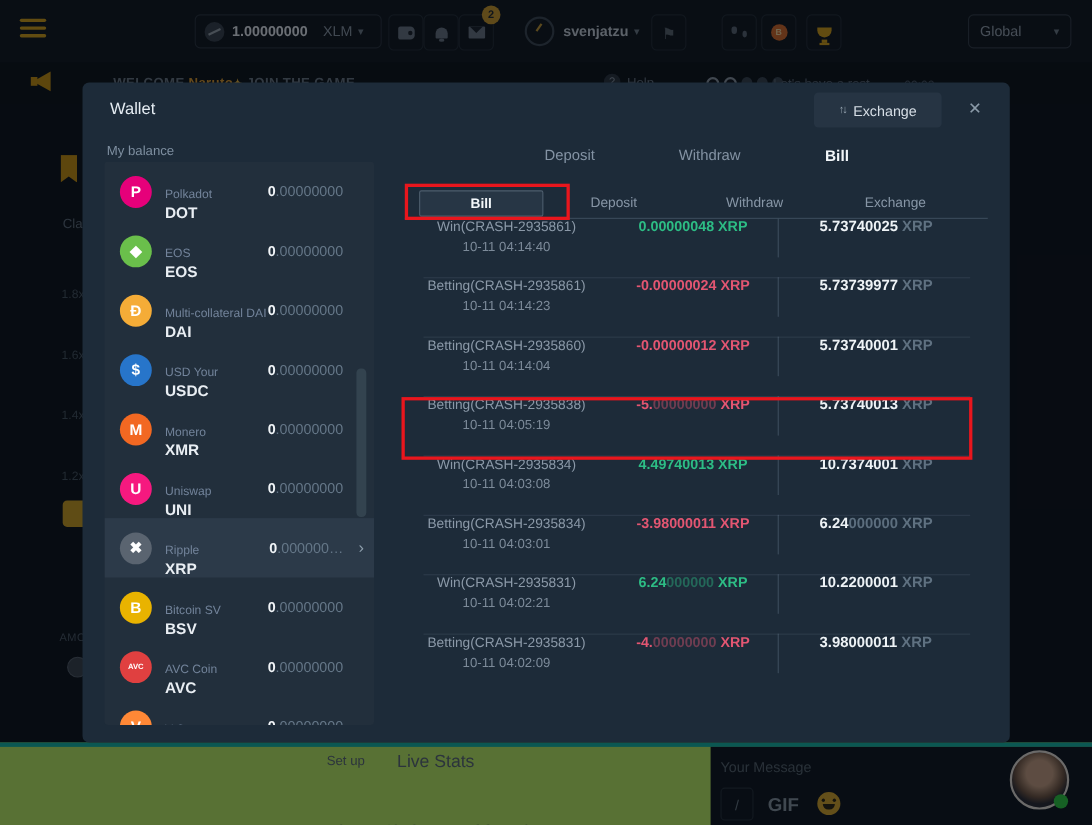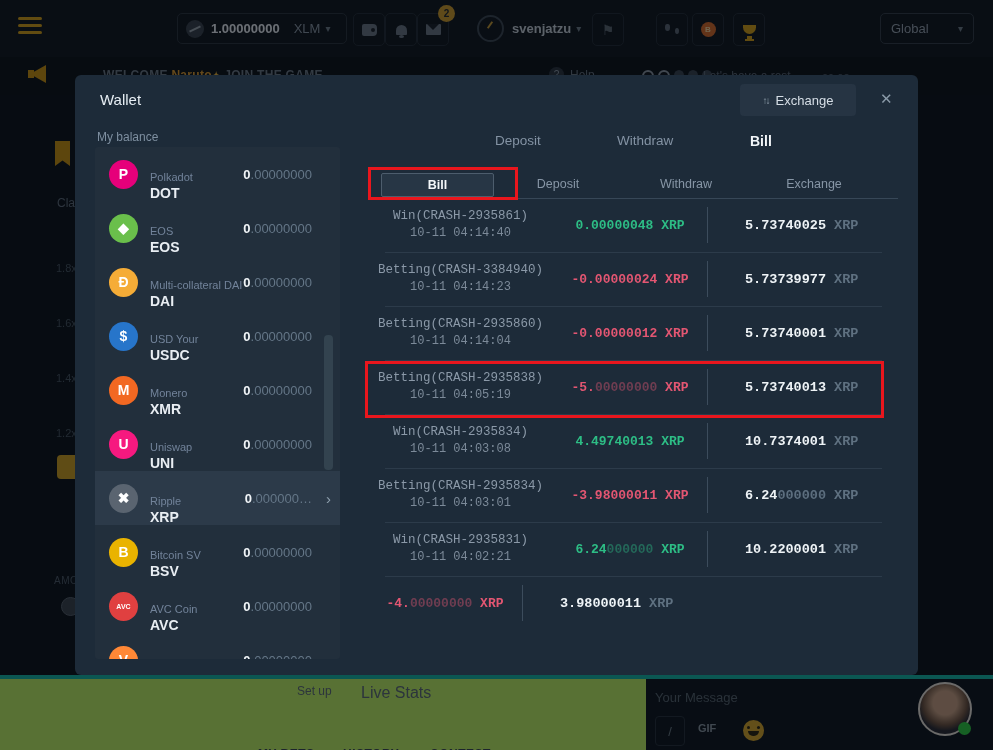--- a/index.html
+++ b/index.html
@@ -61,21 +61,21 @@
   .gb-amo{position:absolute;left:54px;top:575px;color:#4d5a66;font-size:10px;letter-spacing:.5px;}
   .gb-coin{position:absolute;left:61px;top:597px;width:19px;height:19px;border-radius:50%;background:#3a434d;border:1px solid #56606a;box-sizing:border-box;}
 
   
   .bottom{position:absolute;left:0;top:675px;width:993px;height:75px;background:#bef264;border-top:4px solid #14b8a6;}
   .bt-setup{position:absolute;left:297px;top:5px;color:#5d6a76;font-size:12px;}
   .bt-live{position:absolute;left:361px;top:5px;color:#5d6a76;font-size:16px;}
   .chat{position:absolute;left:646px;top:0;width:347px;height:75px;background:#0f161d;}
   .chat-input{position:absolute;left:9px;top:6px;width:300px;height:24px;color:#57646f;font-size:13px;display:flex;align-items:center;}
   .slash-btn{position:absolute;left:0px;top:37px;width:28px;height:28px;border:1px solid #26303a;border-radius:4px;color:#6c7a86;font-size:13px;display:flex;align-items:center;justify-content:center;}
-  .gif-btn{position:absolute;left:52px;top:43px;color:#8a97a3;font-weight:bold;font-size:11px;}
+  .gif-btn{position:absolute;left:52px;top:43px;color:#8a97a3;font-weight:bold;font-size:17px;}
   .smiley{position:absolute;left:97px;top:41px;width:21px;height:21px;border-radius:50%;background:#d8a62a;}
   .smiley::before{content:"";position:absolute;left:4px;top:6px;width:3px;height:3px;border-radius:50%;background:#2a2410;box-shadow:10px 0 0 #2a2410;}
   .smiley::after{content:"";position:absolute;left:5px;top:11px;width:11px;height:5px;border-radius:0 0 10px 10px;background:#2a2410;}
   .chat-avatar{position:absolute;left:272px;top:3px;width:54px;height:54px;border-radius:50%;background:radial-gradient(circle at 50% 38%,#c9a183 0 30%,#6e5340 55%,#2b2b33 70%);border:2px solid #e8e2da;box-sizing:border-box;}
   .status-dot{position:absolute;left:312px;top:43px;width:13px;height:13px;border-radius:50%;background:#2ecc40;}
   .bt-tab{position:absolute;top:68px;color:#3a4754;font-size:12px;font-weight:bold;letter-spacing:.5px;}
 
   
   .overlay{position:absolute;left:0;top:0;width:993px;height:750px;background:rgba(3,7,12,.55);z-index:5;}
   .modal{position:absolute;left:75px;top:75px;width:843px;height:600px;background:#1d2b39;border-radius:6px;z-index:10;}
@@ -100,21 +100,21 @@
   .coin-value{position:absolute;right:28px;top:50%;transform:translateY(-50%);font-size:13px;white-space:nowrap;}
   .coin-value b{color:#f0f4f7;} .coin-value i{font-style:normal;color:#647687;}
   .coin-chevron{position:absolute;right:9px;top:50%;transform:translateY(-50%);color:#8fa0ae;font-size:15px;}
   .scroll-thumb{position:absolute;right:7px;top:188px;width:9px;height:135px;background:#33434f;border-radius:4px;}
 
   
   .subtabs{position:absolute;left:293px;top:95px;width:530px;height:28px;display:flex;border-bottom:1px solid rgba(125,145,165,.28);box-sizing:content-box;}
   .subtab{width:128px;display:flex;align-items:center;justify-content:center;color:#8796a6;font-size:12.5px;cursor:pointer;}
   .subtab.active{margin:3px 0 1px 13px;width:111px;border:1px solid #4d5d6d;background:#273645;color:#f4f8fb;font-weight:bold;border-radius:2px;}
   .tx-rows{position:absolute;left:293px;top:123px;width:517px;height:507px;overflow:hidden;}
-  .tx-row{position:relative;height:54px;display:flex;align-items:center;font-family:Liberation Mono, monospace;}
+  .tx-row{position:relative;height:54px;display:flex;}
   .tx-row:not(:first-child)::before{content:"";position:absolute;left:17px;right:3px;top:0;height:1px;background:rgba(125,145,165,.16);}
   .tx-c1{width:185px;text-align:center;line-height:1.4;}
   .tx-label{color:#8b99a8;font-size:12.5px;}
   .tx-time{color:#7c8a99;font-size:12px;}
   .tx-c2{width:154px;text-align:center;font-size:13px;font-weight:bold;white-space:nowrap;}
   .tx-c2.win .mn,.tx-c2.win .cu{color:#2dbd85;} .tx-c2.win .dm{color:rgba(45,189,133,.42);}
   .tx-c2.bet .mn,.tx-c2.bet .cu{color:#e35672;} .tx-c2.bet .dm{color:rgba(227,86,114,.42);}
   .tx-div{width:1px;height:36px;background:#3c4c5c;}
   .tx-c3{flex:1;padding-left:37px;font-size:13.5px;font-weight:bold;white-space:nowrap;}
   .tx-c3 .mn{color:#eef3f6;} .tx-c3 .dm{color:#5c6e7e;} .tx-c3 .cu{color:#5f7181;font-weight:bold;}
@@ -334,21 +334,21 @@
           <div class="tx-c1">
             <div class="tx-label">Win(CRASH-2935861)</div>
             <div class="tx-time">10-11 04:14:40</div>
           </div>
           <div class="tx-c2 win"><span class="mn">0.00000048</span><span class="dm"></span><span class="cu"> XRP</span></div>
           <div class="tx-div"></div>
           <div class="tx-c3"><span class="mn">5.73740025</span><span class="dm"></span><span class="cu"> XRP</span></div>
         </div>
         <div class="tx-row">
           <div class="tx-c1">
-            <div class="tx-label">Betting(CRASH-3384940)</div>
+            <div class="tx-label">Betting(CRASH-2935861)</div>
             <div class="tx-time">10-11 04:14:23</div>
           </div>
           <div class="tx-c2 bet"><span class="mn">-0.00000024</span><span class="dm"></span><span class="cu"> XRP</span></div>
           <div class="tx-div"></div>
           <div class="tx-c3"><span class="mn">5.73739977</span><span class="dm"></span><span class="cu"> XRP</span></div>
         </div>
         <div class="tx-row">
           <div class="tx-c1">
             <div class="tx-label">Betting(CRASH-2935860)</div>
             <div class="tx-time">10-11 04:14:04</div>
@@ -387,20 +387,24 @@
         <div class="tx-row">
           <div class="tx-c1">
             <div class="tx-label">Win(CRASH-2935831)</div>
             <div class="tx-time">10-11 04:02:21</div>
           </div>
           <div class="tx-c2 win"><span class="mn">6.24</span><span class="dm">000000</span><span class="cu"> XRP</span></div>
           <div class="tx-div"></div>
           <div class="tx-c3"><span class="mn">10.2200001</span><span class="dm"></span><span class="cu"> XRP</span></div>
         </div>
         <div class="tx-row">
+          <div class="tx-c1">
+            <div class="tx-label">Betting(CRASH-2935831)</div>
+            <div class="tx-time">10-11 04:02:09</div>
+          </div>
           <div class="tx-c2 bet"><span class="mn">-4.</span><span class="dm">00000000</span><span class="cu"> XRP</span></div>
           <div class="tx-div"></div>
           <div class="tx-c3"><span class="mn">3.98000011</span><span class="dm"></span><span class="cu"> XRP</span></div>
         </div>
       </div>
   </div>
 
   <div class="anno anno-subtab"></div>
   <div class="anno anno-row"></div>
 

